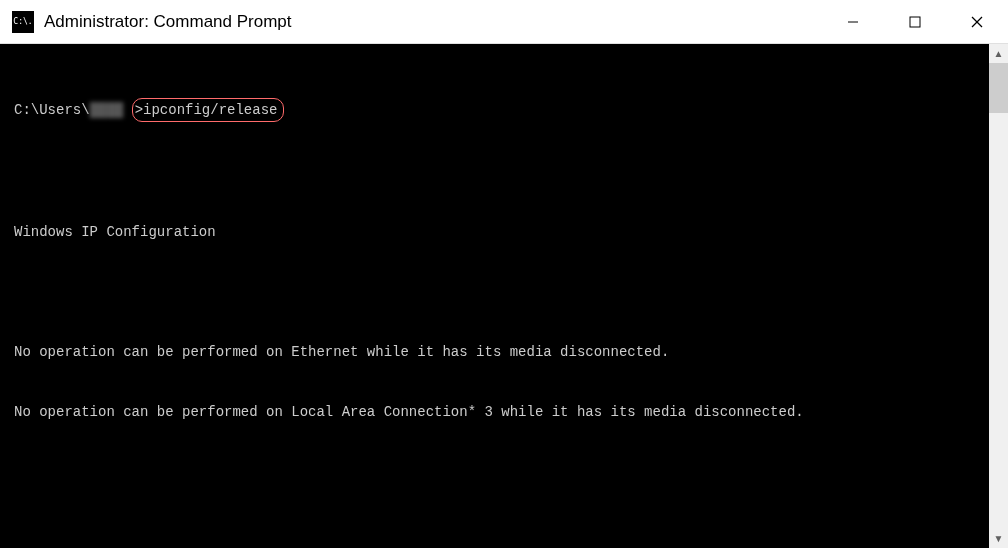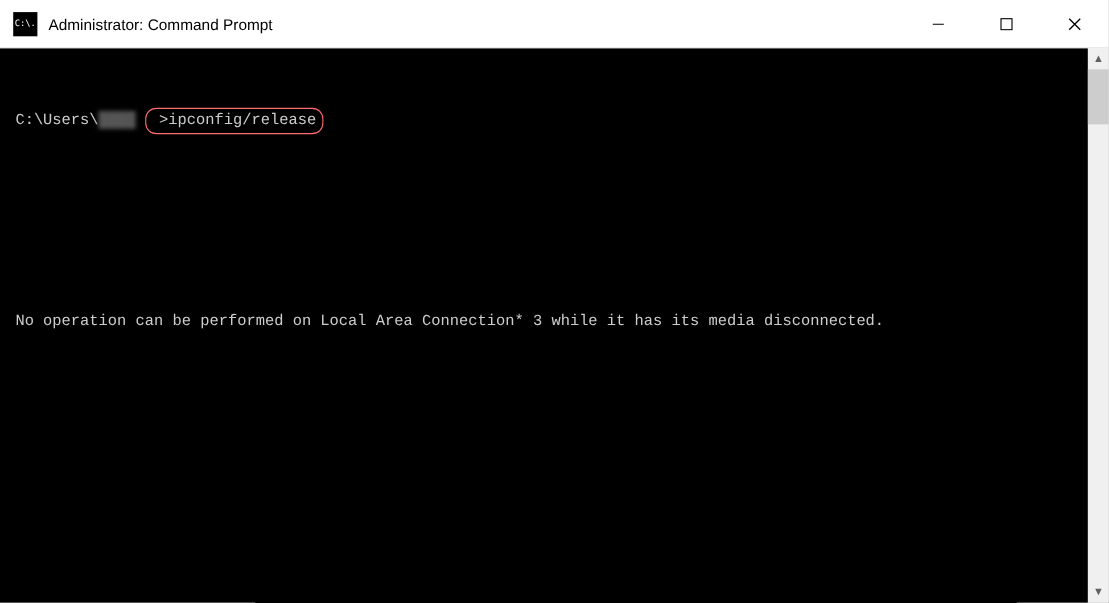--- a/index.html
+++ b/index.html
@@ -25,21 +25,21 @@
       margin-right: 10px;
       background: #000;
       display: flex;
       align-items: center;
       justify-content: center;
       color: #fff;
       font-size: 8px;
       font-family: Consolas, monospace;
     }
     .titlebar .title {
-      font-size: 14px;
+      font-size: 17px;
       color: #000;
       flex: 1;
     }
     .win-controls {
       display: flex;
       height: 100%;
     }
     .win-btn {
       width: 62px;
       height: 44px;
@@ -73,21 +73,21 @@
       color: #555;
       background: linear-gradient(90deg, #555, #333, #555);
       -webkit-background-clip: text;
       filter: blur(2px);
       display: inline-block;
       width: 42px;
     }
     .highlight-box {
       border: 1px solid #ff6b6b;
       border-radius: 10px;
-      padding: 1px 6px 1px 12px;
+      padding: 1px 6px 1px 2px;
       display: inline-block;
     }
     .scrollbar {
       width: 19px;
       background: #f0f0f0;
       position: relative;
     }
     .scroll-up, .scroll-down {
       width: 19px;
       height: 19px;
@@ -131,21 +131,23 @@
           <line x1="12" y1="2" x2="2" y2="12" stroke="#000" stroke-width="1.2"></line>
         </svg>
     </div>
   </div>
 </div>
 
 <div class="terminal-wrap">
   <div class="terminal">
     <span class="line prompt-line"><span class="prompt-text">C:\Users\</span><span class="blurred">████</span><span class="highlight-box"><span>&gt;</span><span>ipconfig/release</span></span></span>
     <span class="line"> </span>
+    <span class="line">Windows IP Configuration</span>
     <span class="line"> </span>
+    <span class="line">No operation can be performed on Ethernet while it has its media disconnected.</span>
     <span class="line">No operation can be performed on Local Area Connection* 3 while it has its media disconnected.</span>
     <span class="line"> </span>
     
     
     
     
     
     
     
     

